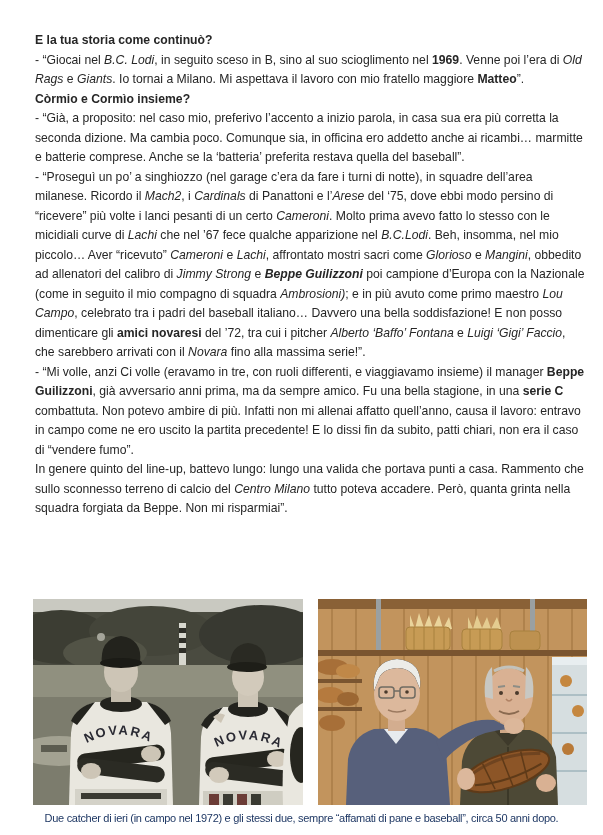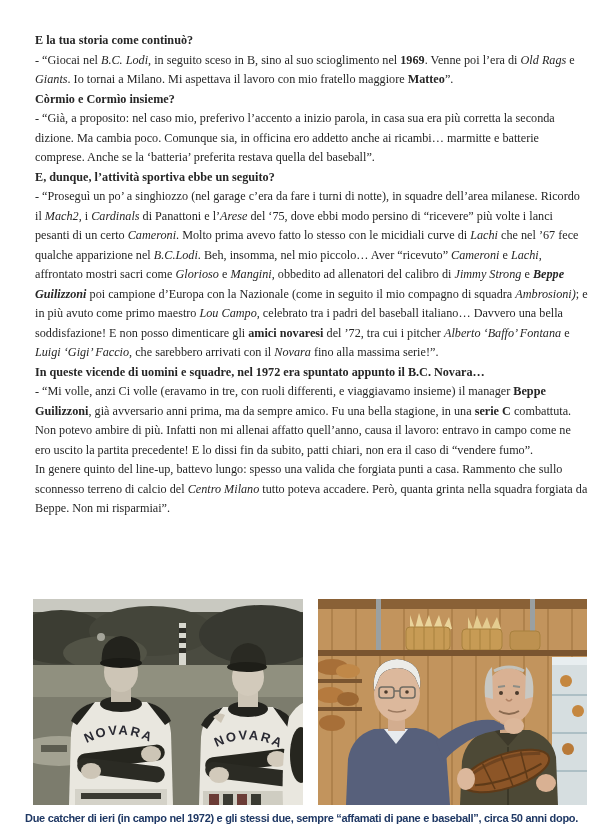--- a/index.html
+++ b/index.html
@@ -1,43 +1,41 @@
 <!DOCTYPE html>
 <html><head>
 <meta charset="utf-8">
 <style>
   html,body{margin:0;padding:0;background:#ffffff;width:603px;height:835px;overflow:hidden;}
   body{font-family:"Liberation Sans",sans-serif;color:#262626;position:relative;}
   .article{position:absolute;left:35px;top:31px;width:553px;font-size:12.2px;line-height:19.5px;text-align:left;}
-  .blk{margin:0;font-family:Liberation Serif, serif;}
+  .blk{margin:0;}
   .blk.q{font-weight:700;margin-top:0;}
   .blk:first-child{margin-top:0;}
   .b{font-weight:700;margin-top:8px;}
   .i{font-style:italic;}
   .photo-section{position:absolute;left:0;top:599px;width:603px;}
   .photo-row{display:flex;gap:15px;margin-left:33px;}
   .photo{width:270px;height:206px;overflow:hidden;background:#8d8d82;}
   .photo.right{width:269px;background:#c2945d;}
   .photo svg{display:block;}
-  .caption{margin-top:7px;text-align:center;font-weight:700;font-size:11px;letter-spacing:-0.3px;color:#1f3864;white-space:nowrap;}
+  .caption{margin-top:7px;text-align:center;font-weight:400;font-size:11px;letter-spacing:-0.3px;color:#1f3864;white-space:nowrap;}
   .jersey{font:700 13px "Liberation Sans",sans-serif;letter-spacing:2px;fill:#2a2a33;}
 </style>
 </head>
 <body>
 
 <div class="article">
     <div class="blk q"><span>E la tua storia come continuò?</span></div>
     <div class="blk a"><span>-  “Giocai nel </span><span class="i">B.C. Lodi</span><span>, in seguito sceso in B, sino al suo scioglimento nel </span><span class="b">1969</span><span>. Venne poi l’era di </span><span class="i">Old Rags</span><span> e </span><span class="i">Giants</span><span>. Io tornai a Milano. Mi aspettava il lavoro con mio fratello maggiore </span><span class="b">Matteo</span><span>”.</span></div>
     <div class="blk q"><span>Còrmio e Cormìo insieme?</span></div>
     <div class="blk a"><span> - “Già, a proposito: nel caso mio, preferivo l’accento a inizio parola, in casa sua era più corretta la seconda dizione. Ma cambia poco. Comunque sia, in officina ero addetto anche ai ricambi… marmitte e batterie comprese. Anche se la ‘batteria’ preferita restava quella del baseball”.</span></div>
-    <div class="blk q"><span>E, dunque, l’attività sportiva ebbe un seguito?</span></div>
     <div class="blk a"><span>-  “Proseguì un po’ a singhiozzo (nel garage c’era da fare i turni di notte), in squadre dell’area milanese. Ricordo il </span><span class="i">Mach2</span><span>, i </span><span class="i">Cardinals</span><span> di Panattoni e l’</span><span class="i">Arese</span><span> del ‘75, dove ebbi modo persino di “ricevere” più volte i lanci pesanti di un certo </span><span class="i">Cameroni</span><span>. Molto prima avevo fatto lo stesso con le micidiali curve di </span><span class="i">Lachi</span><span> che nel ’67 fece qualche apparizione nel </span><span class="i">B.C.Lodi</span><span>. Beh, insomma, nel mio piccolo… Aver “ricevuto” </span><span class="i">Cameroni</span><span> e </span><span class="i">Lachi</span><span>, affrontato mostri sacri come </span><span class="i">Glorioso</span><span> e </span><span class="i">Mangini</span><span>, obbedito ad allenatori del calibro di </span><span class="i">Jimmy Strong</span><span> e </span><span class="b i">Beppe Guilizzoni</span><span> poi campione d’Europa con la Nazionale (come in seguito il mio compagno di squadra </span><span class="i">Ambrosioni)</span><span>; e in più avuto come primo maestro </span><span class="i">Lou Campo</span><span>, celebrato tra i padri del baseball italiano… Davvero una bella soddisfazione! E non posso dimenticare gli </span><span class="b">amici novaresi</span><span> del ’72, tra cui i pitcher </span><span class="i">Alberto ‘Baffo’ Fontana</span><span> e </span><span class="i">Luigi ‘Gigi’ Faccio</span><span>, che sarebbero arrivati con il </span><span class="i">Novara</span><span> fino alla massima serie!”.</span></div>
-    <div class="blk q"><span>In queste vicende di uomini e squadre, nel 1972 era spuntato appunto il B.C. Novara…</span></div>
     <div class="blk a"><span>-  “Mi volle, anzi Ci volle (eravamo in tre, con ruoli differenti, e viaggiavamo insieme) il manager </span><span class="b">Beppe Guilizzoni</span><span>, già avversario anni prima, ma da sempre amico. Fu una bella stagione, in una </span><span class="b">serie C</span><span> combattuta. Non potevo ambire di più. Infatti non mi allenai affatto quell’anno, causa il lavoro: entravo in campo come ne ero uscito la partita precedente! E lo dissi fin da subito, patti chiari, non era il caso di “vendere fumo”.</span></div>
-    <div class="blk a"><span>In genere quinto del line-up, battevo lungo: spesso una valida che forgiata punti a casa. Rammento che sullo sconnesso terreno di calcio del </span><span class="i">Centro Milano</span><span> tutto poteva accadere. Però, quanta grinta nella squadra forgiata da Beppe. Non mi risparmiai”.</span></div>
+    <div class="blk a"><span>In genere quinto del line-up, battevo lungo: lungo una valida che portava punti a casa. Rammento che sullo sconnesso terreno di calcio del </span><span class="i">Centro Milano</span><span> tutto poteva accadere. Però, quanta grinta nella squadra forgiata da Beppe. Non mi risparmiai”.</span></div>
   </div>
 
 <div class="photo-section">
   <div class="photo-row">
 
     <div class="photo left">
       <svg width="270" height="206" viewBox="0 0 270 206" xmlns="http://www.w3.org/2000/svg">
         <rect width="270" height="206" fill="#8d8d82"></rect>
         <rect width="270" height="18" fill="#c9c9c1"></rect>
         <rect y="13" width="270" height="54" fill="#4a4b40"></rect>

